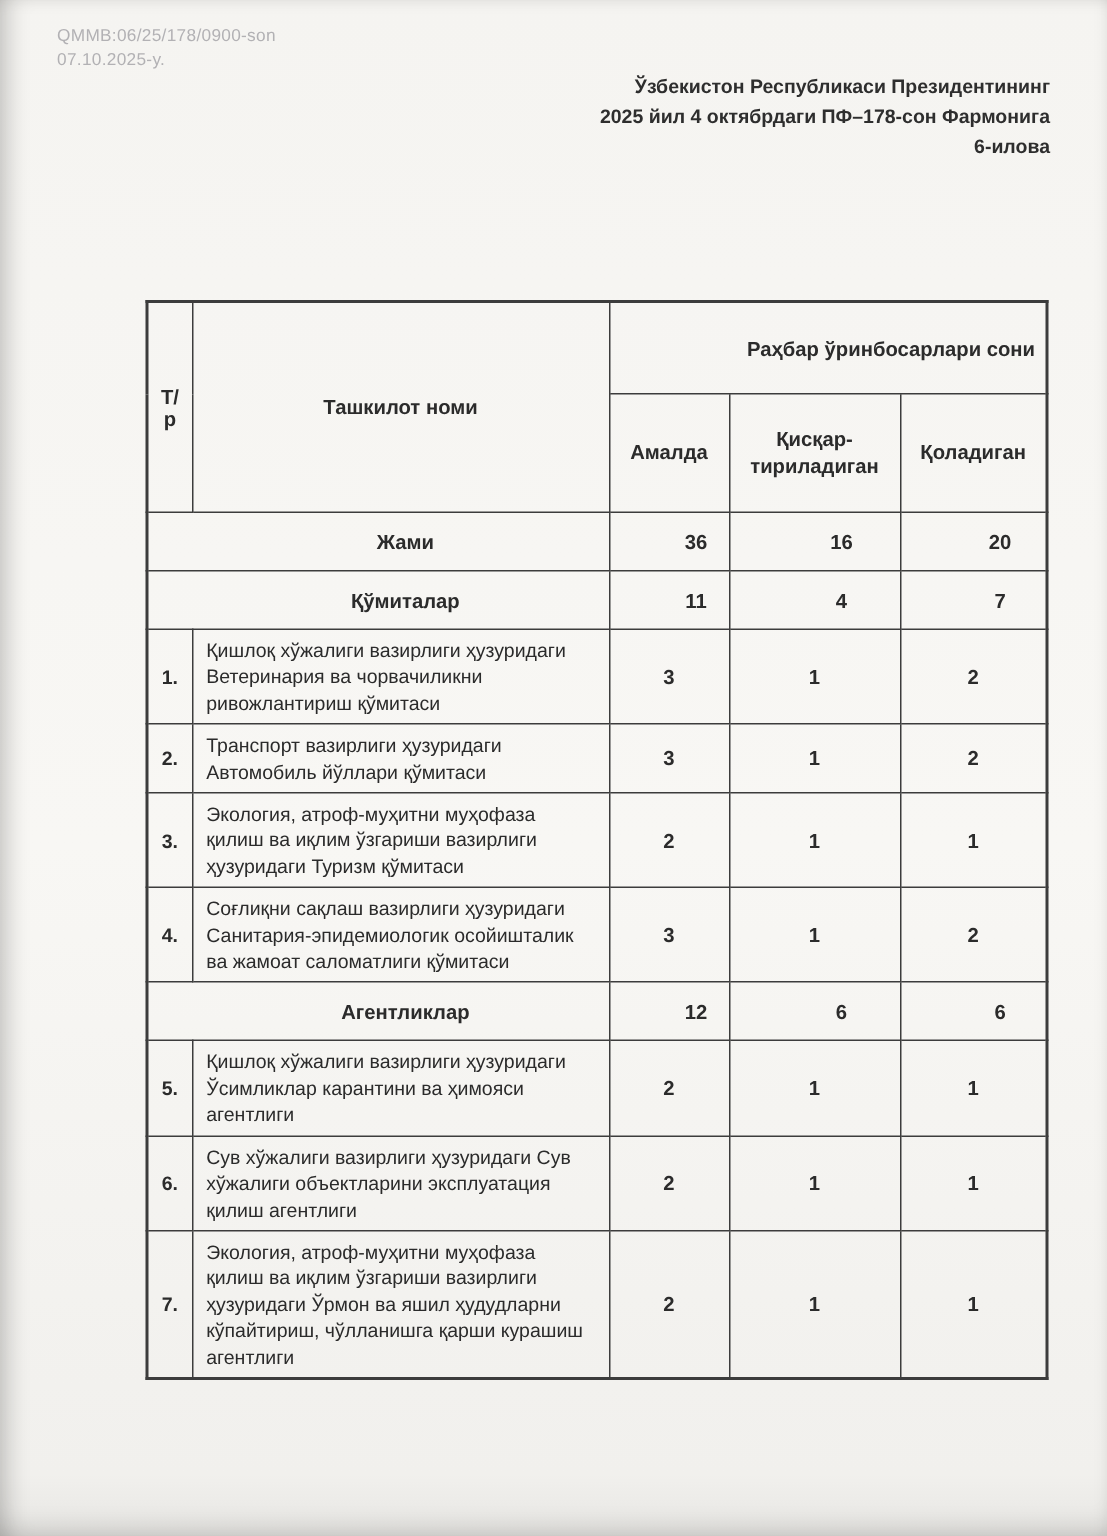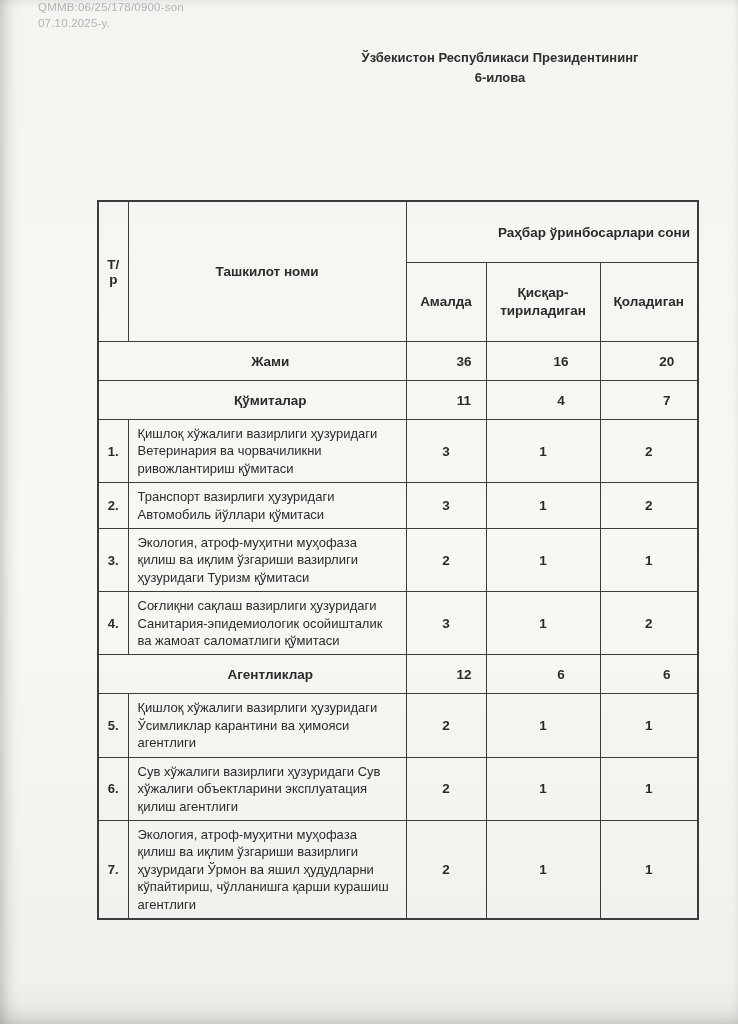--- a/index.html
+++ b/index.html
@@ -14,27 +14,27 @@
   .paper {
     position:absolute; inset:0;
     background:linear-gradient(180deg,#f5f4f1 0%,#f8f7f4 55%,#f1f0ed 96%,#e7e6e3 100%);
     box-shadow:
       inset 14px 0 16px -10px rgba(0,0,0,0.22),
       inset -8px 0 12px -10px rgba(0,0,0,0.10),
       inset 0 -16px 18px -12px rgba(0,0,0,0.14),
       inset 0 10px 12px -10px rgba(0,0,0,0.08);
   }
   .stamp {
-    position:absolute; top:0; left:38px;
+    position:absolute; top:17px; left:38px;
     font-size:11.5px; line-height:1.35;
     color:#b2b1b4; letter-spacing:0.2px;
   }
   .decree-ref {
     position:absolute; top:48px; right:38px; width:400px;
-    text-align:center; font-weight:bold; font-size:13px; line-height:1.55;
+    text-align:right; font-weight:bold; font-size:13px; line-height:1.55;
     color:#2e2e2e;
   }
   .doc-title {
     position:absolute; top:130px; left:55px; right:55px;
     text-align:center; font-weight:bold; font-size:15.5px; line-height:1.55;
     color:#242424;
   }
   table.org-table {
     position:absolute; top:200px; left:97px;
     width:600px; border-collapse:collapse;
@@ -62,20 +62,21 @@
 <div class="photo">
   <div class="paper"></div>
 
   <div class="stamp">
     <div>QMMB:06/25/178/0900-son</div>
     <div>07.10.2025-y.</div>
   </div>
 
   <div class="decree-ref">
     <div>Ўзбекистон Республикаси Президентининг</div>
+    <div>2025 йил 4 октябрдаги ПФ–178-сон Фармонига</div>
     <div>6-илова</div>
   </div>
 
 
   <table class="org-table">
     <colgroup>
       <col style="width:30px">
       <col style="width:278px">
       <col style="width:80px">
       <col style="width:114px">

